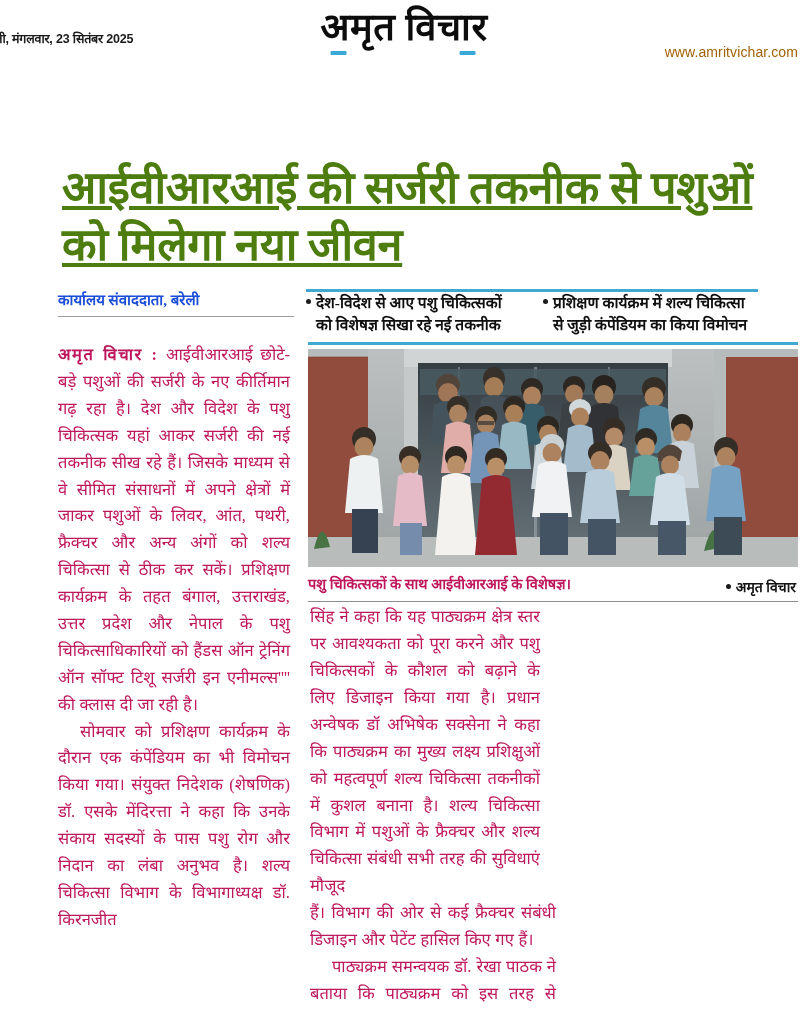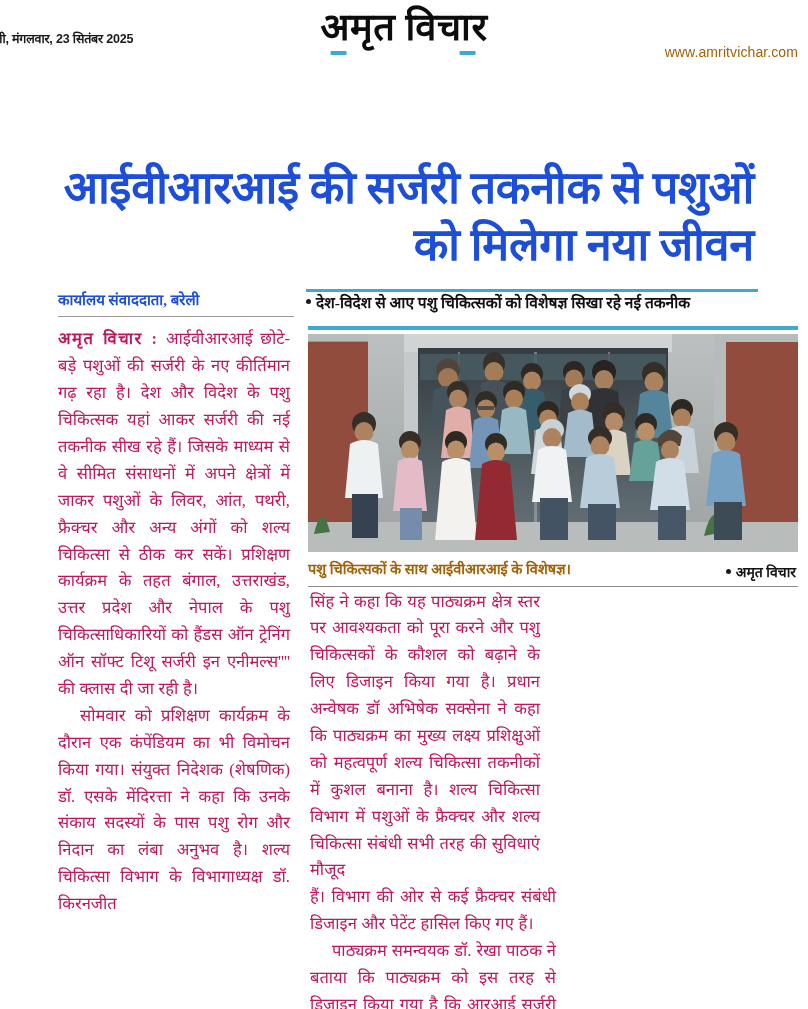--- a/index.html
+++ b/index.html
@@ -85,24 +85,25 @@
     top: 160px;
     width: 700px;
   }
 
   .headline {
     font-family: "Liberation Serif", "DejaVu Serif", serif;
     font-size: 45px;
     font-weight: 700;
     line-height: 1.26;
     letter-spacing: -0.3px;
-    color: #1d4ed8;
-    text-align: right;
+    color: #4d7c0f;
+    text-align: left;
     margin: 0 0 16px 0;
     padding: 0 4px;
+    text-decoration: underline;
   }
 
   
   .deck-row {
     display: flex;
     gap: 0;
     margin-top: 4px;
   }
   .byline-col {
     width: 248px;
@@ -190,21 +191,21 @@
     display: flex;
     justify-content: space-between;
     align-items: baseline;
     padding: 6px 2px 5px 0;
     border-bottom: 1.2px solid #8d8d8d;
   }
   .caption {
     font-family: "Liberation Serif", serif;
     font-size: 14.5px;
     font-weight: 700;
-    color: #a16207;
+    color: #be185d;
   }
   .credit {
     font-family: "Liberation Serif", serif;
     font-size: 14px;
     font-weight: 700;
     color: #141414;
     display: flex;
     align-items: center;
     gap: 5px;
     white-space: nowrap;
@@ -251,20 +252,24 @@
   <h1 class="headline">आईवीआरआई की सर्जरी तकनीक से पशुओं को मिलेगा नया जीवन</h1>
 
   <div class="deck-row">
     <div class="byline-col">
       <div class="byline">कार्यालय संवाददाता, बरेली</div>
     </div>
     <div class="bullets-col">
       <div class="bullet">
         <span class="bullet-dot"></span>
         <span class="bullet-text">देश-विदेश से आए पशु चिकित्सकों को विशेषज्ञ सिखा रहे नई तकनीक</span>
+      </div>
+      <div class="bullet">
+        <span class="bullet-dot"></span>
+        <span class="bullet-text">प्रशिक्षण कार्यक्रम में शल्य चिकित्सा से जुड़ी कंपेंडियम का किया विमोचन</span>
       </div>
     </div>
   </div>
 
   <div class="upper">
     <div class="col col-1">
       <p class="para"><span class="lead">अमृत विचार :</span><span> आईवीआरआई छोटे-बड़े पशुओं की सर्जरी के नए कीर्तिमान गढ़ रहा है। देश और विदेश के पशु चिकित्सक यहां आकर सर्जरी की नई तकनीक सीख रहे हैं। जिसके माध्यम से वे सीमित संसाधनों में अपने क्षेत्रों में जाकर पशुओं के लिवर, आंत, पथरी, फ्रैक्चर और अन्य अंगों को शल्य चिकित्सा से ठीक कर सकें। प्रशिक्षण कार्यक्रम के तहत बंगाल, उत्तराखंड, उत्तर प्रदेश और नेपाल के पशु चिकित्साधिकारियों को हैंडस ऑन ट्रेनिंग ऑन सॉफ्ट टिशू सर्जरी इन एनीमल्स'''' की क्लास दी जा रही है।</span></p>
       <p class="para">सोमवार को प्रशिक्षण कार्यक्रम के दौरान एक कंपेंडियम का भी विमोचन किया गया। संयुक्त निदेशक (शेषणिक) डॉ. एसके मेंदिरत्ता ने कहा कि उनके संकाय सदस्यों के पास पशु रोग और निदान का लंबा अनुभव है। शल्य चिकित्सा विभाग के विभागाध्यक्ष डॉ. किरनजीत</p>
     </div>
 

